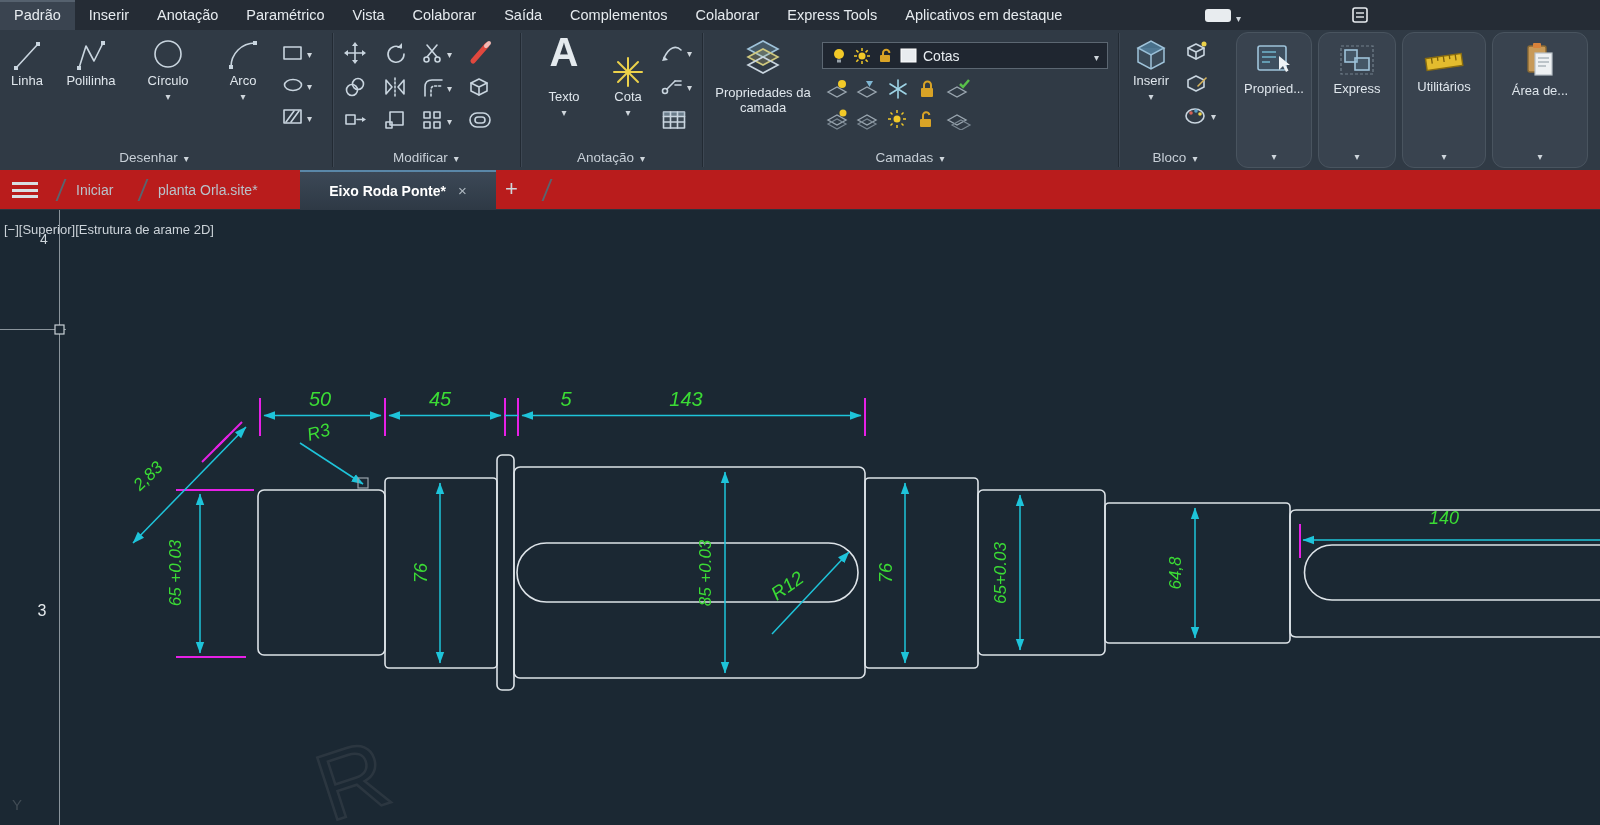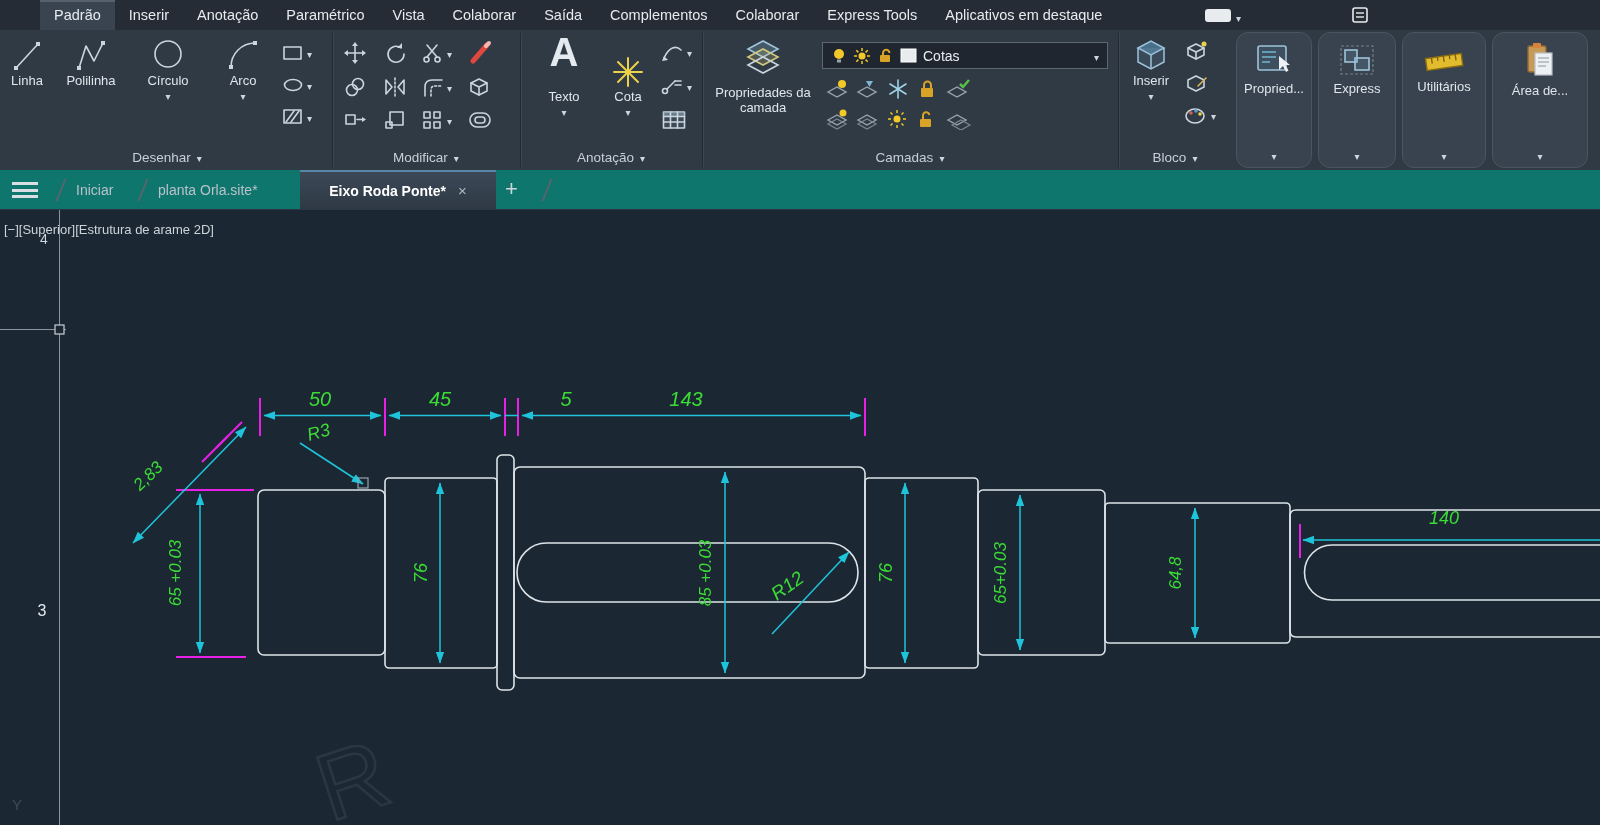--- a/index.html
+++ b/index.html
@@ -3,42 +3,42 @@
 <meta charset="utf-8">
 <style>
   * { box-sizing:border-box; margin:0; padding:0; }
   html,body { background:#10161c; }
   body { font-family:"Liberation Sans", sans-serif; }
   .app { position:relative; width:1600px; height:825px; overflow:hidden; background:#1b2833; }
 
   
   .menubar { position:absolute; left:0; top:0; width:1600px; height:30px; background:#252c35; display:flex; align-items:stretch; }
   .menu-item { color:#e6ebef; font-size:14.5px; line-height:30px; padding:0 14px; white-space:nowrap; cursor:default; }
-  .menu-item.active { background:#3a4450; box-shadow:inset 0 2px 0 #55616e;margin-left:40px; }
+  .menu-item.active { background:#3a4450; box-shadow:inset 0 2px 0 #55616e; }
   .mb-toggle { position:absolute; left:1205px; top:9px; width:26px; height:13px; background:#e8ecef; border-radius:3px; }
   .mb-caret { position:absolute; left:1236px; top:8px; }
   .titlebar-ico { position:absolute; left:1350px; top:5px; }
 
   
   .ribbon { position:absolute; left:0; top:30px; width:1600px; height:140px; background:#303a45; }
   .psep { position:absolute; top:3px; bottom:3px; width:1px; background:#222a33; box-shadow:1px 0 0 #3d4753; }
   .pstrip { position:absolute; top:114px; height:26px; display:flex; align-items:center; justify-content:center; gap:6px; color:#c7cfd7; font-size:13.5px; }
   .crt::after { content:"▾"; font-size:10px; color:#cfd6dc; line-height:1; }
   .bigbtn { position:absolute; display:flex; flex-direction:column; align-items:center; color:#dfe6ec; font-size:13px; text-align:center; line-height:1.15; cursor:default; }
   .sbtn { position:absolute; display:flex; align-items:center; gap:3px; }
   .ico  { stroke:#c9d5df; fill:none; stroke-width:1.6; stroke-linecap:round; stroke-linejoin:round; }
   .cpanel { position:absolute; top:2px; height:136px; background:#39434f; border:1px solid #49545f; border-radius:12px; display:flex; flex-direction:column; align-items:center; color:#dfe6ec; font-size:13px; }
   .cpanel .lbl { margin-top:4px; }
   .cpanel .crt { position:absolute; bottom:4px; }
   .combo { position:absolute; left:822px; top:12px; width:286px; height:27px; background:#1f2630; border:1px solid #5c6772; display:flex; align-items:center; gap:6px; padding:0 8px; color:#e8edf1; font-size:14px; }
   .combo .crt { margin-left:auto; }
   .textoA { font-family:"Liberation Sans", sans-serif; font-weight:600; font-size:40px; color:#e4eaee; line-height:1; }
 
   
-  .tabbar { position:absolute; left:0; top:170px; width:1600px; height:40px; background:#0f766e; border-bottom:1px solid #2c3640; }
+  .tabbar { position:absolute; left:0; top:170px; width:1600px; height:40px; background:#b91c1c; border-bottom:1px solid #2c3640; }
   .hamb { position:absolute; left:12px; top:12px; width:26px; height:16px; display:flex; flex-direction:column; justify-content:space-between; cursor:default; }
   .hamb i { display:block; height:3px; background:#d8dee3; }
   .slash { position:absolute; top:9px; width:2px; height:22px; background:#59646e; transform:skewX(-22deg); }
   .ftab { position:absolute; top:0; height:40px; line-height:40px; color:#b9c2ca; font-size:14px; white-space:nowrap; cursor:default; }
   .ftab.active { background:linear-gradient(#3c4856,#2e3945); color:#ffffff; font-weight:600; text-align:center; border-top:2px solid #5a87a8; line-height:38px; }
   .tclose { font-weight:400; color:#aeb8c0; margin-left:12px; font-size:15px; }
   .plus { position:absolute; left:505px; top:0; height:40px; line-height:38px; color:#cfd6dc; font-size:22px; }
 
   
   .canvas { position:absolute; left:0; top:210px; width:1600px; height:615px; background:#1b2833; }
@@ -123,21 +123,21 @@
       <span class="crt"></span>
     </div>
     <div class="sbtn" style="left:282px; top:78px">
       <svg class="ico" width="22" height="18" viewBox="0 0 22 18">
         <rect x="2" y="2" width="17" height="13"></rect>
           <line x1="4" y1="14" x2="12" y2="3"></line>
           <line x1="9" y1="14" x2="17" y2="3"></line>
       </svg>
       <span class="crt"></span>
     </div>
-    <div class="pstrip" style="left:13px; width:308px">
+    <div class="pstrip" style="left:0; width:308px">
       <span>Desenhar</span>
         <span class="crt"></span>
     </div>
 
     <div class="sbtn" style="left:344px; top:12px">
       <svg class="ico" width="22" height="22" viewBox="0 0 22 22">
         <line x1="11" y1="3" x2="11" y2="19"></line>
           <line x1="3" y1="11" x2="19" y2="11"></line>
         <path d="M11 0 l3 4 h-6 z M11 22 l3 -4 h-6 z M0 11 l4 -3 v6 z M22 11 l-4 -3 v6 z" fill="#c9d5df" stroke="none"></path>
       </svg>

